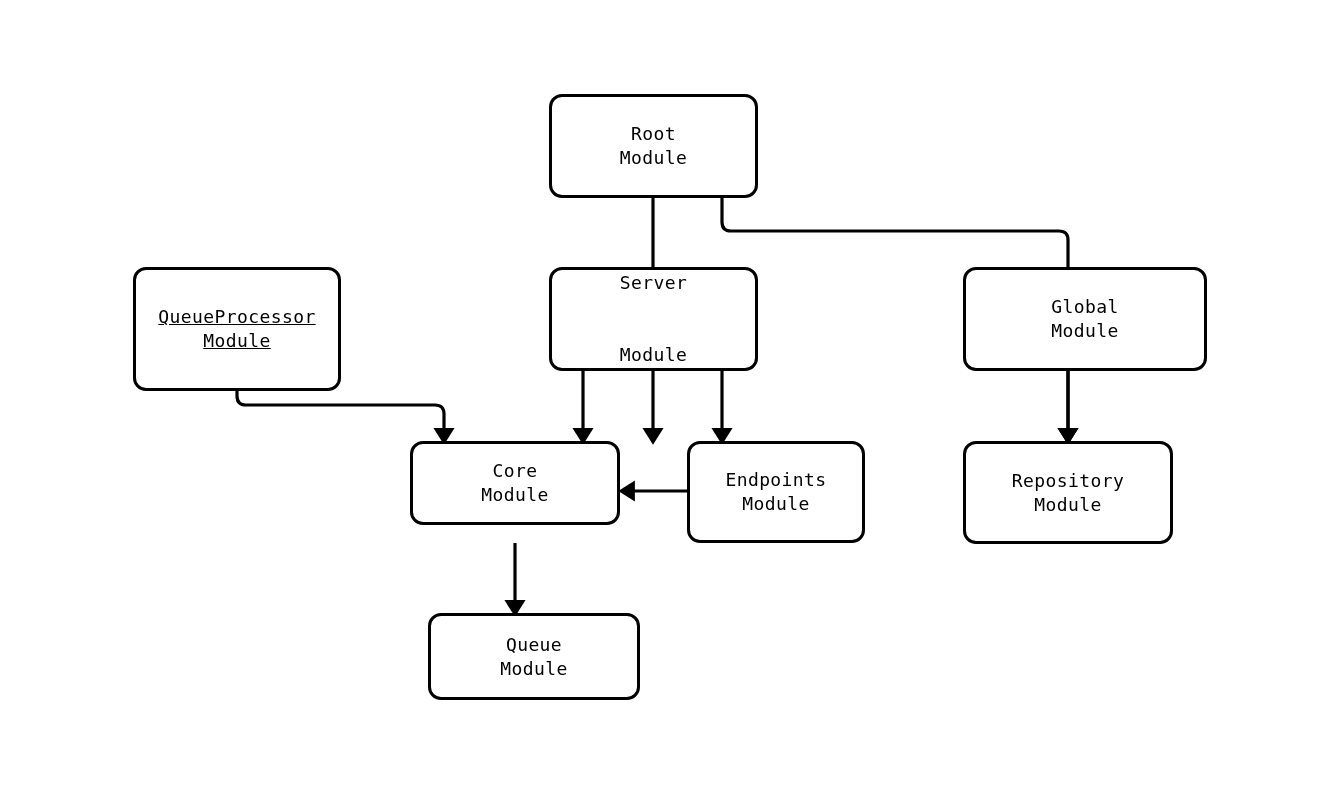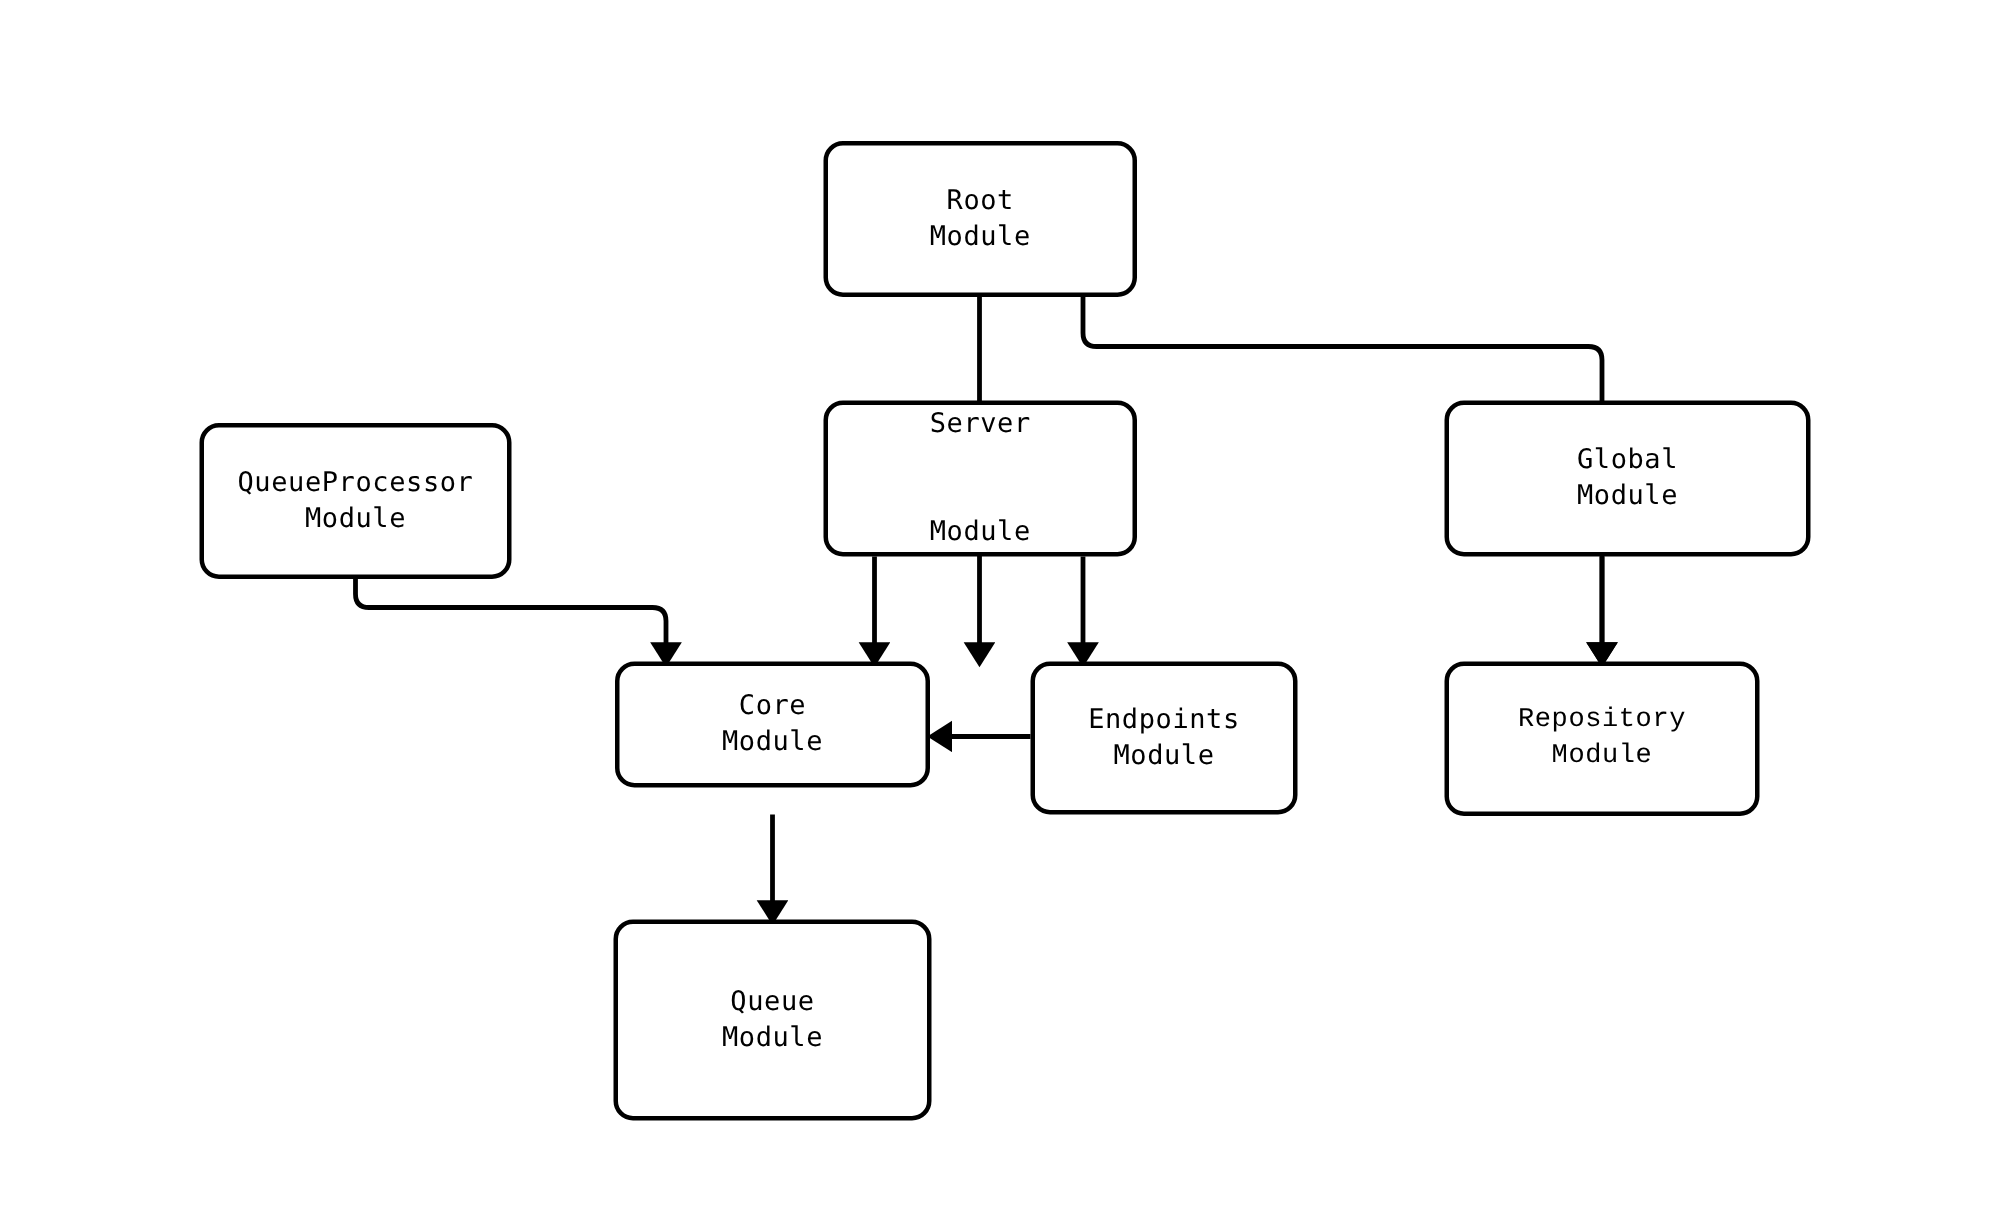--- a/index.html
+++ b/index.html
@@ -76,21 +76,21 @@
       <path d="M515,543 L515,603" marker-end="url(#arrowhead)"></path>
 
     </g>
   </svg>
 
   <div class="node" style="left: 549px; top: 94px; width: 209px; height: 104px;">
     <span class="line1">Root</span>
     <span class="line2">Module</span>
   </div>
 
-  <div class="node" style="left: 133px; top: 282px; width: 208px; height: 104px;">
+  <div class="node" style="left: 133px; top: 267px; width: 208px; height: 124px; text-decoration: underline;">
     <span class="line1">QueueProcessor</span>
     <span class="line2">Module</span>
   </div>
 
   <div class="node" style="left: 549px; top: 267px; width: 209px; height: 104px; gap: 48px;">
     <span class="line1">Server</span>
     <span class="line2">Module</span>
   </div>
 
   <div class="node" style="left: 963px; top: 267px; width: 244px; height: 104px;">
@@ -101,23 +101,23 @@
   <div class="node" style="left: 410px; top: 441px; width: 210px; height: 84px;">
     <span class="line1">Core</span>
     <span class="line2">Module</span>
   </div>
 
   <div class="node" style="left: 687px; top: 441px; width: 178px; height: 102px;">
     <span class="line1">Endpoints</span>
     <span class="line2">Module</span>
   </div>
 
-  <div class="node" style="left: 963px; top: 441px; width: 210px; height: 103px; font-family: Liberation Mono, monospace;">
+  <div class="node" style="left: 963px; top: 441px; width: 210px; height: 103px;">
     <span class="line1">Repository</span>
     <span class="line2">Module</span>
   </div>
 
-  <div class="node" style="left: 409px; top: 613px; width: 212px; height: 134px;">
+  <div class="node" style="left: 428px; top: 613px; width: 212px; height: 87px;">
     <span class="line1">Queue</span>
     <span class="line2">Module</span>
   </div>
 
 </div>
 
 </body></html>

